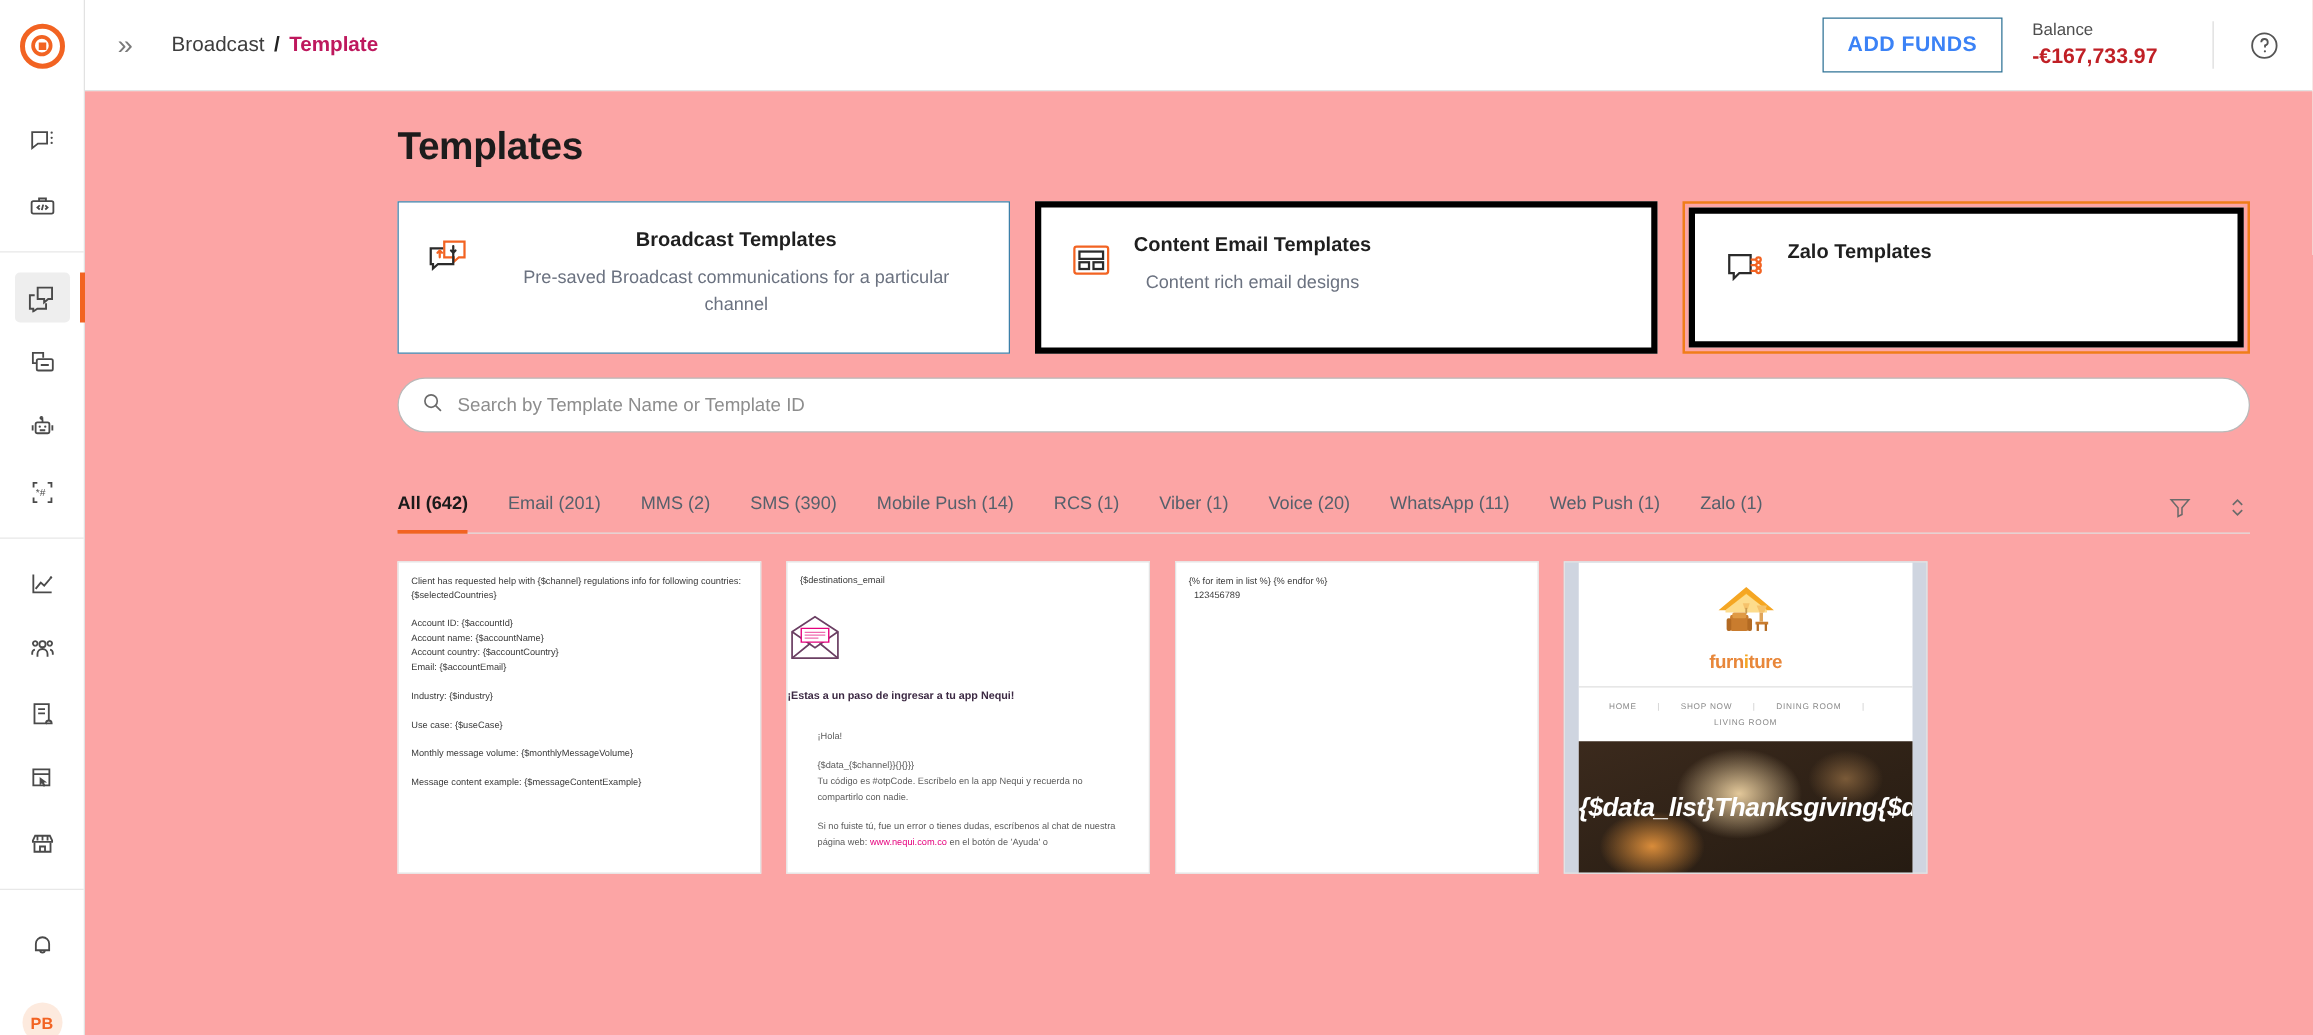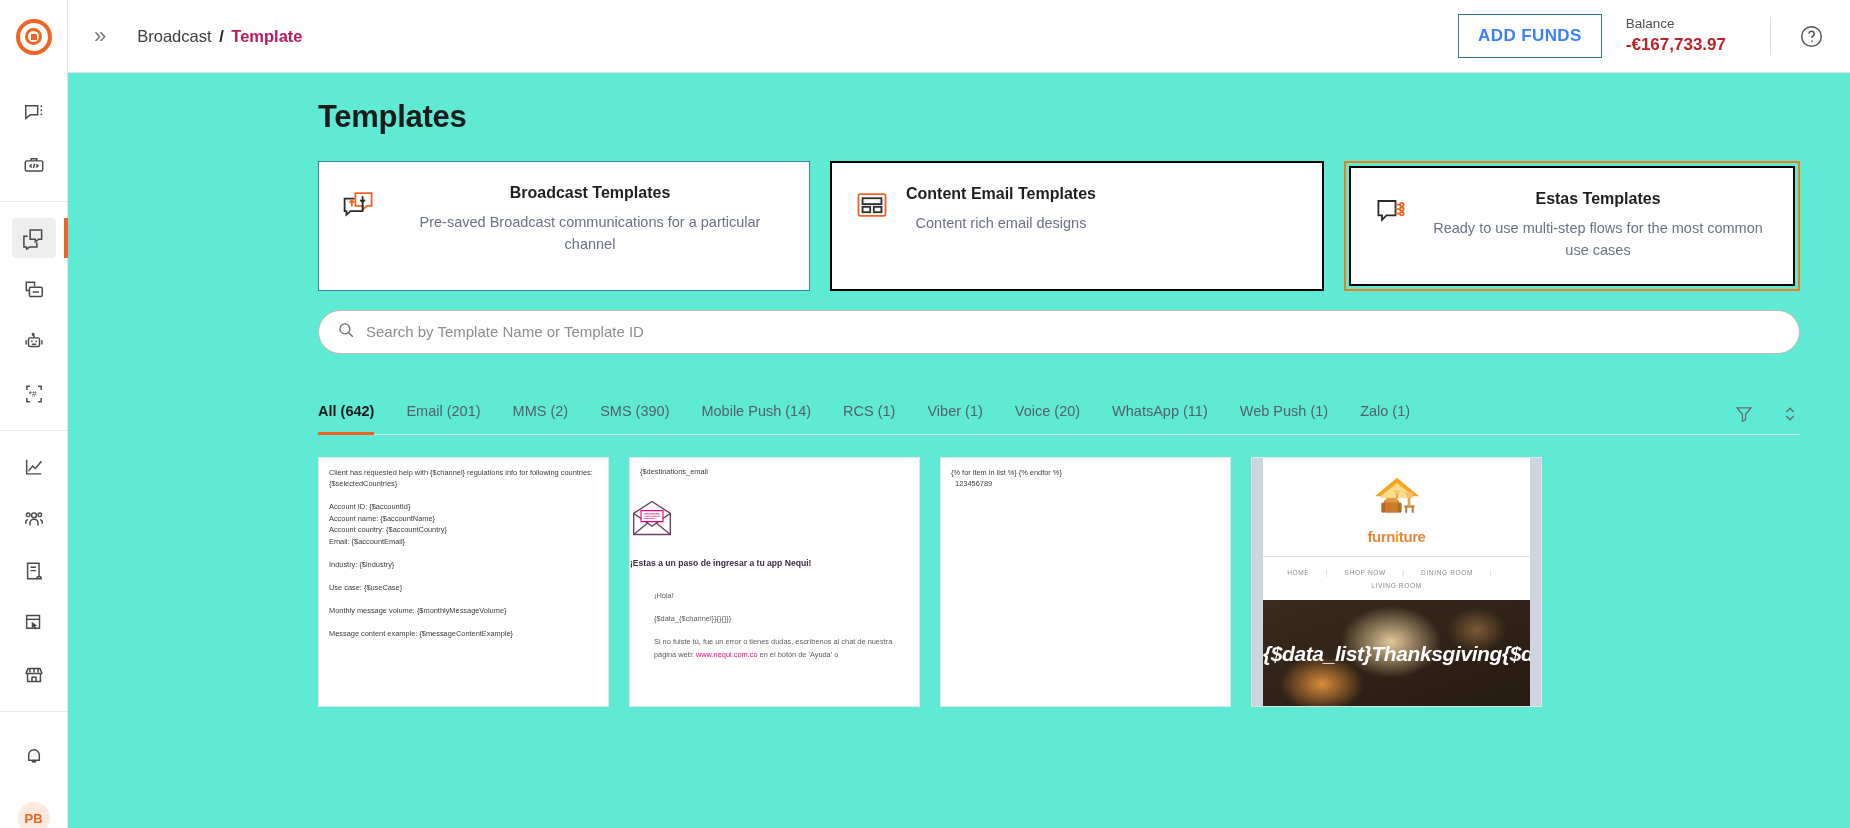--- a/index.html
+++ b/index.html
@@ -100,33 +100,33 @@
   }
   .balance-box { margin-left: 24px; line-height: 1.35; }
   .balance-label { font-size: 13.5px; color: #4e4e4e; }
   .balance-value { font-size: 17px; color: #c02026; font-weight: bold; }
   .topbar-divider { width: 1px; height: 38px; background: #dcdcdc; margin: 0 28px 0 44px; }
   .help-icon { color: #555; cursor: pointer; display: flex; }
 
   
   .content {
     flex: 1 1 auto; overflow: hidden;
-    padding: 0 0 0 0; background: #5eead4;
+    padding: 0 0 0 0; background: #fca5a5;
   }
   .content-inner { padding: 26px 50px 0 250px; }
 
   .page-title {
     font-size: 31px; font-weight: bold; color: #1c1c1c;
     letter-spacing: -.3px; margin-bottom: 26px;
   }
 
   .cards-row { display: flex; gap: 20px; }
   .tcard {
     flex: 1 1 0; background: #fff;
-    border: 2px solid #000000;
+    border: 5px solid #000000;
     padding: 22px 22px;
     display: flex; gap: 16px; align-items: flex-start;
     cursor: pointer; min-height: 112px;
   }
   .tcard.selected-blue { border: 1px solid #3c7fa8; }
   .tcard-outer.focused {
     flex: 1 1 0;
     border: 2px solid #f07d1a; padding: 3px;
   }
   .tcard-outer.focused .tcard { width: 100%; }
@@ -446,22 +446,21 @@
               <span class="tcard-icon">
                 <svg width="36" height="36" viewBox="0 0 40 40" fill="none" stroke-width="2">
                   <path d="M6 10h19v16h-10l-5 5v-5H6V10z" stroke="#2b2b2b"></path>
                   <path d="M25 14h5M25 19h5M25 24h5" stroke="#f26322"></path>
                   <circle cx="32" cy="14" r="2" stroke="#f26322"></circle>
                   <circle cx="32" cy="19" r="2" stroke="#f26322"></circle>
                   <circle cx="32" cy="24" r="2" stroke="#f26322"></circle>
                 </svg>
               </span>
               <div class="tcard-text">
-                <div class="tcard-title">Estas Templates</div>
-                <div class="tcard-desc">Ready to use multi-step flows for the most common use cases</div>
+                <div class="tcard-title">Zalo Templates</div>
               </div>
             </div>
           </div>
         </div>
 
 
         <div class="search-wrap">
           <div class="search-box">
             <span>
               <svg width="18" height="18" viewBox="0 0 24 24" fill="none" stroke="currentColor" stroke-width="1.8">
@@ -530,20 +529,21 @@
                   <path d="M15 16.5h18M15 19h18M15 21.5h12" stroke="#f06cb0" stroke-width="1.1"></path>
                   <path d="M4 39l16-13M44 39L28 26" stroke="#6b3f63"></path>
                 </svg>
               </span>
               <div class="nequi-title">¡Estas a un paso de ingresar a tu app Nequi!</div>
             </div>
             <div class="nequi-body">
               <div>¡Hola!</div>
               <div style="height:10px"></div>
               <div>{$data_{$channel}}{}{}}}</div>
+              <div>Tu código es #otpCode. Escríbelo en la app Nequi y recuerda no compartirlo con nadie.</div>
               <div style="height:10px"></div>
               <div>
                 <span>Si no fuiste tú, fue un error o tienes dudas, escríbenos al chat de nuestra página web: </span><span class="nequi-link">www.nequi.com.co</span><span> en el botón de 'Ayuda' o</span>
               </div>
             </div>
           </div>
 
           <div class="preview-card">
             <div class="preview-body">
               <div class="pv-text">{% for item in list %} {% endfor %}

